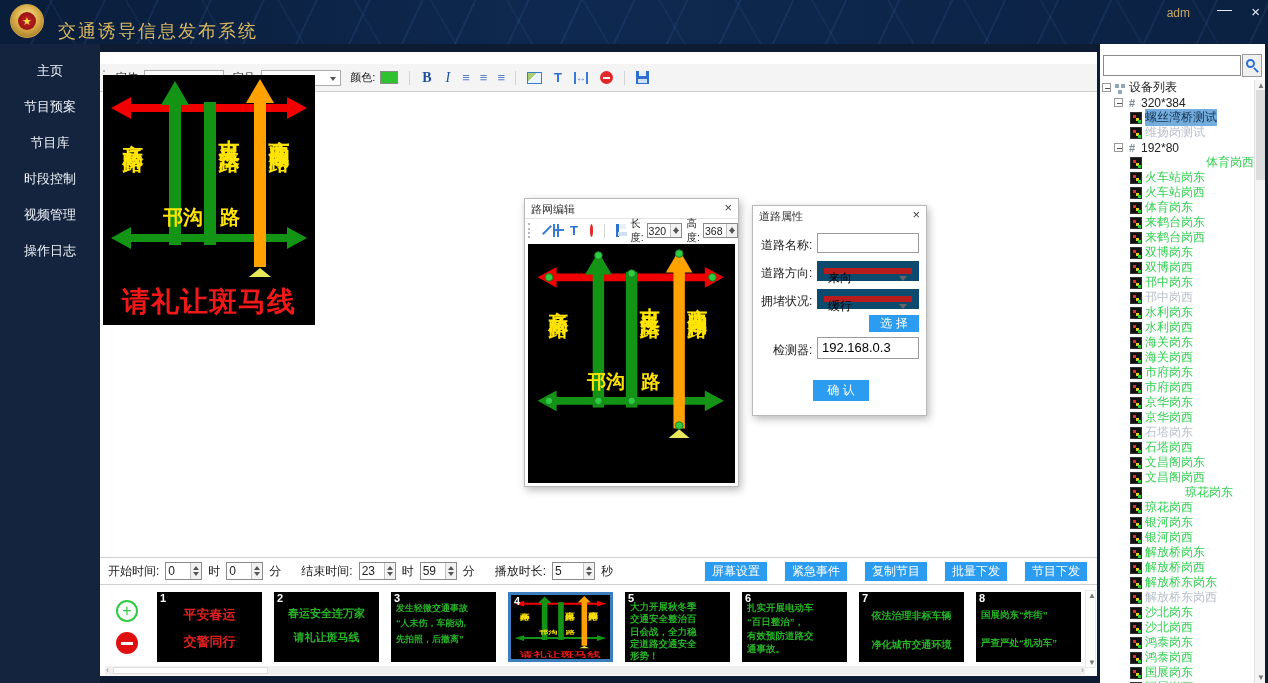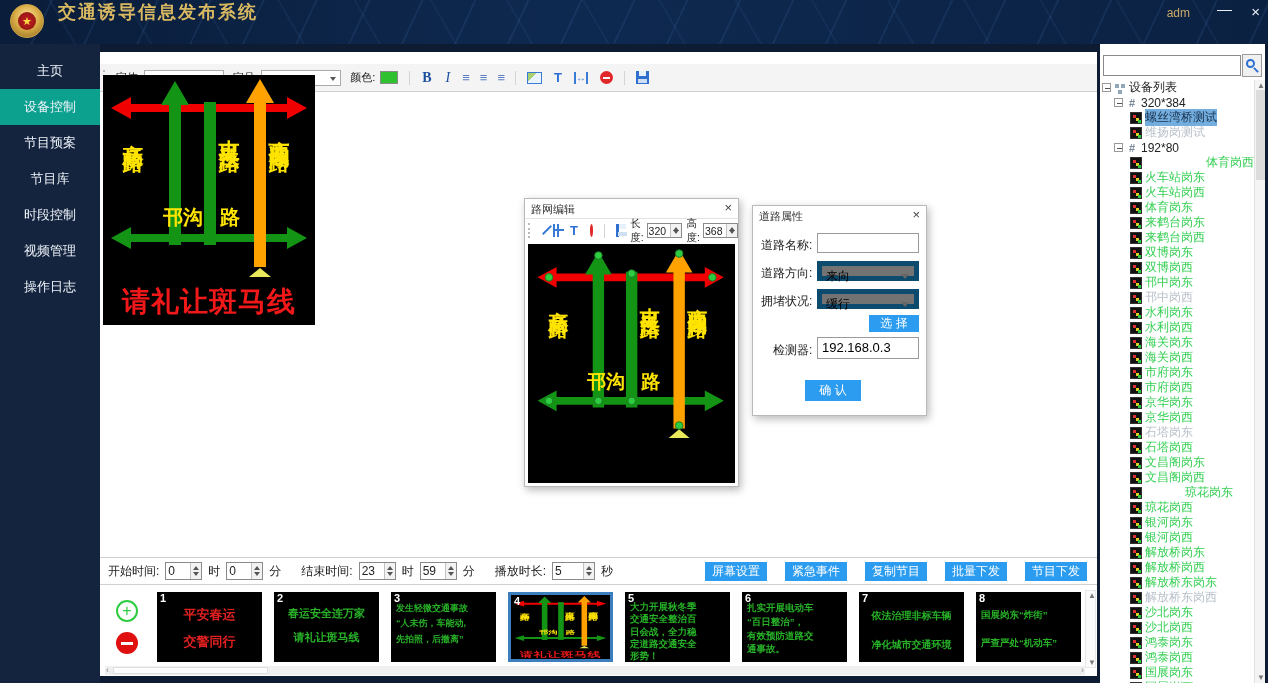--- a/index.html
+++ b/index.html
@@ -11,21 +11,21 @@
   .header { position:absolute; left:0; top:0; width:1268px; height:44px;
     background:linear-gradient(90deg,#0a1d3a 0%,#0e2950 45%,#0b2142 100%); overflow:hidden; }
   .header::after { content:""; position:absolute; inset:0;
     background:repeating-linear-gradient(115deg, transparent 0 46px, rgba(90,150,230,.10) 46px 48px),
                repeating-linear-gradient(60deg, transparent 0 64px, rgba(90,150,230,.07) 64px 66px); }
   .badge { position:absolute; left:10px; top:4px; width:35px; height:36px; z-index:2; }
   .badge-outer { position:absolute; left:0; top:0; width:34px; height:34px; border-radius:50%;
     background:radial-gradient(circle at 50% 38%, #ffe9a0 0%, #d8ab44 48%, #8a6a20 100%); border:1px solid #caa24a; }
   .badge-inner { position:absolute; left:8px; top:8px; width:18px; height:18px; border-radius:50%;
     background:radial-gradient(circle,#c52020 0%,#8f1414 85%); color:#ffd84a; font-size:11px; line-height:18px; text-align:center; }
-  .app-title { position:absolute; left:58px; top:0; font-size:18px; font-weight:bold; color:#d8b860; letter-spacing:2px; z-index:2;text-align:center; }
+  .app-title { position:absolute; left:58px; top:19px; font-size:18px; font-weight:normal; color:#d8b860; letter-spacing:2px; z-index:2;text-align:center; }
   .header-user { position:absolute; right:78px; top:6px; font-size:12px; color:#c9a865; z-index:2; }
   .win-btn { position:absolute; top:3px; color:#e8eef6; font-size:15px; z-index:3; cursor:default; }
   .win-min { right:36px; top:0px; }
   .win-close { right:8px; }
 
   
   .sidebar { position:absolute; left:0; top:44px; width:100px; height:639px; background:#15243e; padding-top:9px; }
   .side-item { height:36px; line-height:36px; text-align:center; color:#eef3fa; font-size:13px; cursor:pointer; }
   .side-item.active { background:#0ca18e; }
 
@@ -79,21 +79,21 @@
   .spin-val { width:24px; font-size:12px; padding:1px 2px; }
   .spin-btns { width:11px; border-left:1px solid #c2c2c2; position:relative; background:#f2f2f2; }
   .spin-btns::before { content:""; position:absolute; top:3px; left:2px; border-left:3px solid transparent; border-right:3px solid transparent; border-bottom:4px solid #555; }
   .spin-btns::after { content:""; position:absolute; bottom:3px; left:2px; border-left:3px solid transparent; border-right:3px solid transparent; border-top:4px solid #555; }
   .spin.sm { height:15px; } .spin.sm .spin-val { width:22px; font-size:10.5px; padding:1px; }
   .dlg-canvas { position:absolute; left:3px; top:45px; right:3px; bottom:3px; background:#000; overflow:hidden; }
 
   .dlg-props { left:652px; top:153px; width:175px; height:211px; }
   .rp-lab { position:absolute; font-size:12px; color:#222; }
   .input { position:absolute; border:1px solid #9a9a9a; background:#fff; font-size:12px; padding:2px 4px; }
-  .select { position:absolute; border:5px solid #0c4a6e; background:#737373; font-size:12px; padding:2px 4px; }
+  .select { position:absolute; border:7px solid #0c4a6e; background:#b91c1c; font-size:12px; padding:2px 4px; }
   .select::after { content:""; position:absolute; right:5px; top:8px; border-left:4px solid transparent; border-right:4px solid transparent; border-top:5px solid #666; }
   .blue-btn { background:#2b9cf0; color:#fff; border:none; font-size:12px; cursor:pointer; }
 
   
   .timebar { position:absolute; left:0; top:505px; width:997px; height:28px; border-top:1px solid #d0d0d0; border-bottom:1px solid #d0d0d0;
     display:flex; align-items:center; font-size:12px; color:#222; padding-left:8px; gap:6px; }
   .actions { position:absolute; right:10px; top:4px; display:flex; gap:18px; }
   .actions .blue-btn { height:19px; padding:0 7px; font-size:12px; }
 
   
@@ -151,21 +151,20 @@
       <div class="badge-inner">★</div>
     </div>
     <div class="app-title">交通诱导信息发布系统</div>
     <div class="header-user">adm</div>
     <div class="win-btn win-min">—</div>
     <div class="win-btn win-close">×</div>
   </div>
 
   <nav class="sidebar" id="sidebar">
       <div class="side-item">主页</div>
-      <div class="side-item active">设备控制</div>
       <div class="side-item">节目预案</div>
       <div class="side-item">节目库</div>
       <div class="side-item">时段控制</div>
       <div class="side-item">视频管理</div>
       <div class="side-item">操作日志</div>
     </nav>
 
   <div class="main">
 
     <div class="toolbar">
@@ -281,21 +280,21 @@
       <div class="dlg-x">×</div>
       <span class="rp-lab" style="left:8px;top:31px">道路名称:</span>
       <span class="input" style="left:64px;top:27px;width:102px;height:20px"></span>
       <span class="rp-lab" style="left:8px;top:59px">道路方向:</span>
       <span class="select" style="left:64px;top:55px;width:102px;height:20px">来向</span>
       <span class="rp-lab" style="left:8px;top:87px">拥堵状况:</span>
       <span class="select" style="left:64px;top:83px;width:102px;height:20px">缓行</span>
       <button class="blue-btn" style="position:absolute;left:116px;top:109px;width:50px;height:17px">选 择</button>
       <span class="rp-lab" style="left:20px;top:136px">检测器:</span>
       <span class="input" style="left:64px;top:131px;width:102px;height:22px;font-size:13px">192.168.0.3</span>
-      <button class="blue-btn" style="position:absolute;left:52px;top:174px;width:56px;height:21px">确 认</button>
+      <button class="blue-btn" style="position:absolute;left:60px;top:174px;width:56px;height:21px">确 认</button>
     </div>
 
     <div class="timebar">
       <span>开始时间:</span>
       <span class="spin">
           <span class="spin-val">0</span>
           <span class="spin-btns"></span>
         </span>
       <span>时</span>
       <span class="spin">

